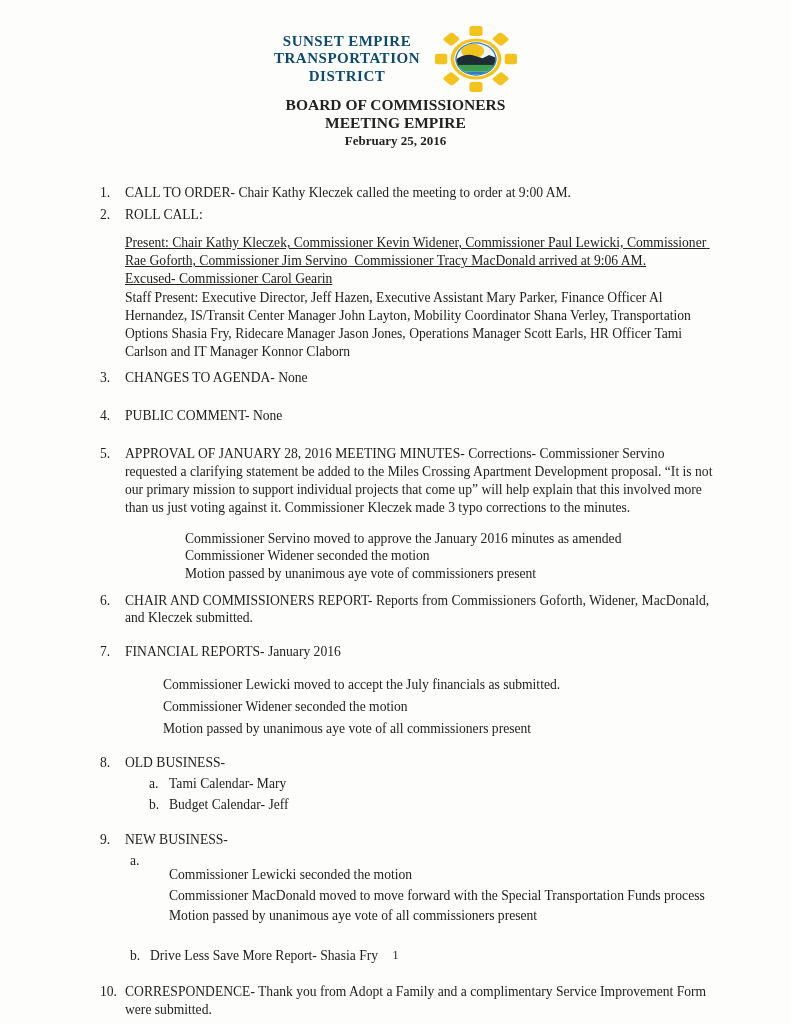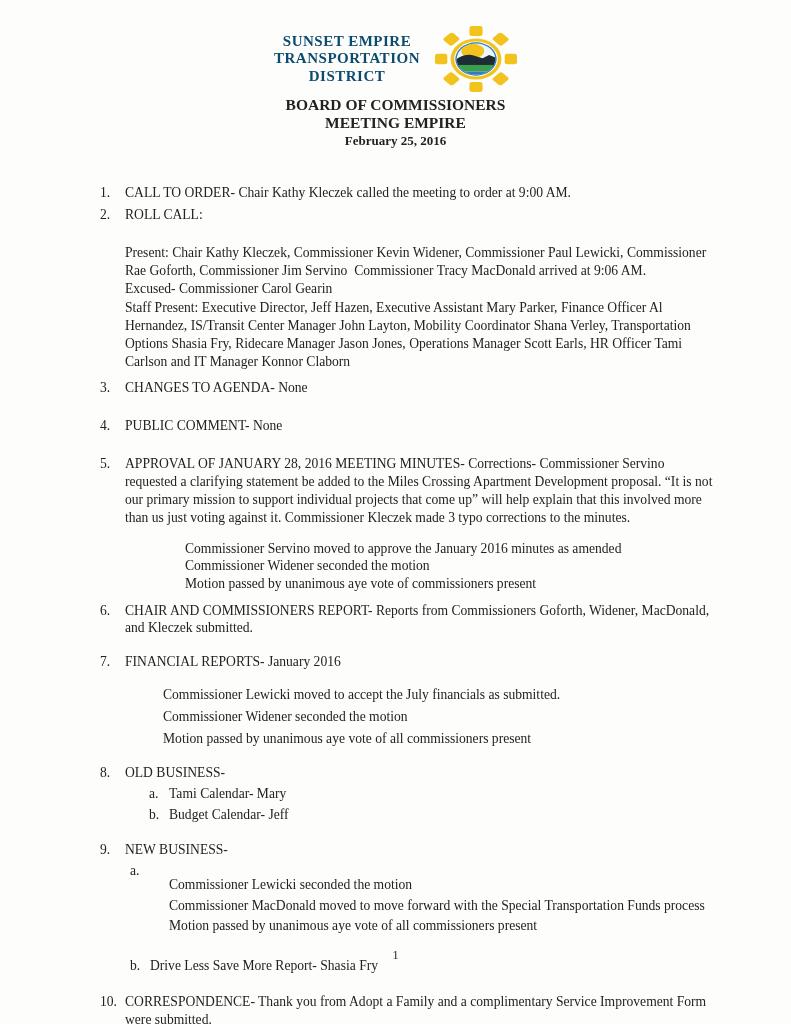--- a/index.html
+++ b/index.html
@@ -25,21 +25,21 @@
   .item[data-idx="3"]{margin-bottom:20px;}
   .item[data-idx="4"]{margin-bottom:20px;}
   .item[data-idx="5"]{margin-bottom:9px;}
   .item[data-idx="6"]{margin-bottom:16px;}
   .item[data-idx="7"]{margin-bottom:14px;}
   .item[data-idx="8"]{margin-bottom:17px;}
   .item[data-idx="10"]{margin-bottom:0;}
   .num{flex:0 0 25px;}
   .content{flex:1;}
   .para{white-space:pre-wrap;margin-top:1px;}
-  .para.first{margin-top:20px;}
+  .para.first{margin-top:10px;text-decoration:underline;}
   .motions{margin-top:13px;margin-left:48px;line-height:1.44;}
   .item[data-idx="5"] .motions{margin-left:60px;line-height:1.3;}
   .item[data-idx="7"] .motions{margin-left:38px;line-height:1.62;}
   .subitem{display:flex;margin-top:3px;}
   .subitem.after-motions{margin-top:21px;}
   .letter{flex:0 0 20px;}
   .item[data-idx="8"] .letter{margin-left:24px;}
   .item[data-idx="9"] .letter{margin-left:5px;}
   .subitem .sub-content{flex:1;}
   .subitem .motions{margin-left:19px;line-height:1.5;}

